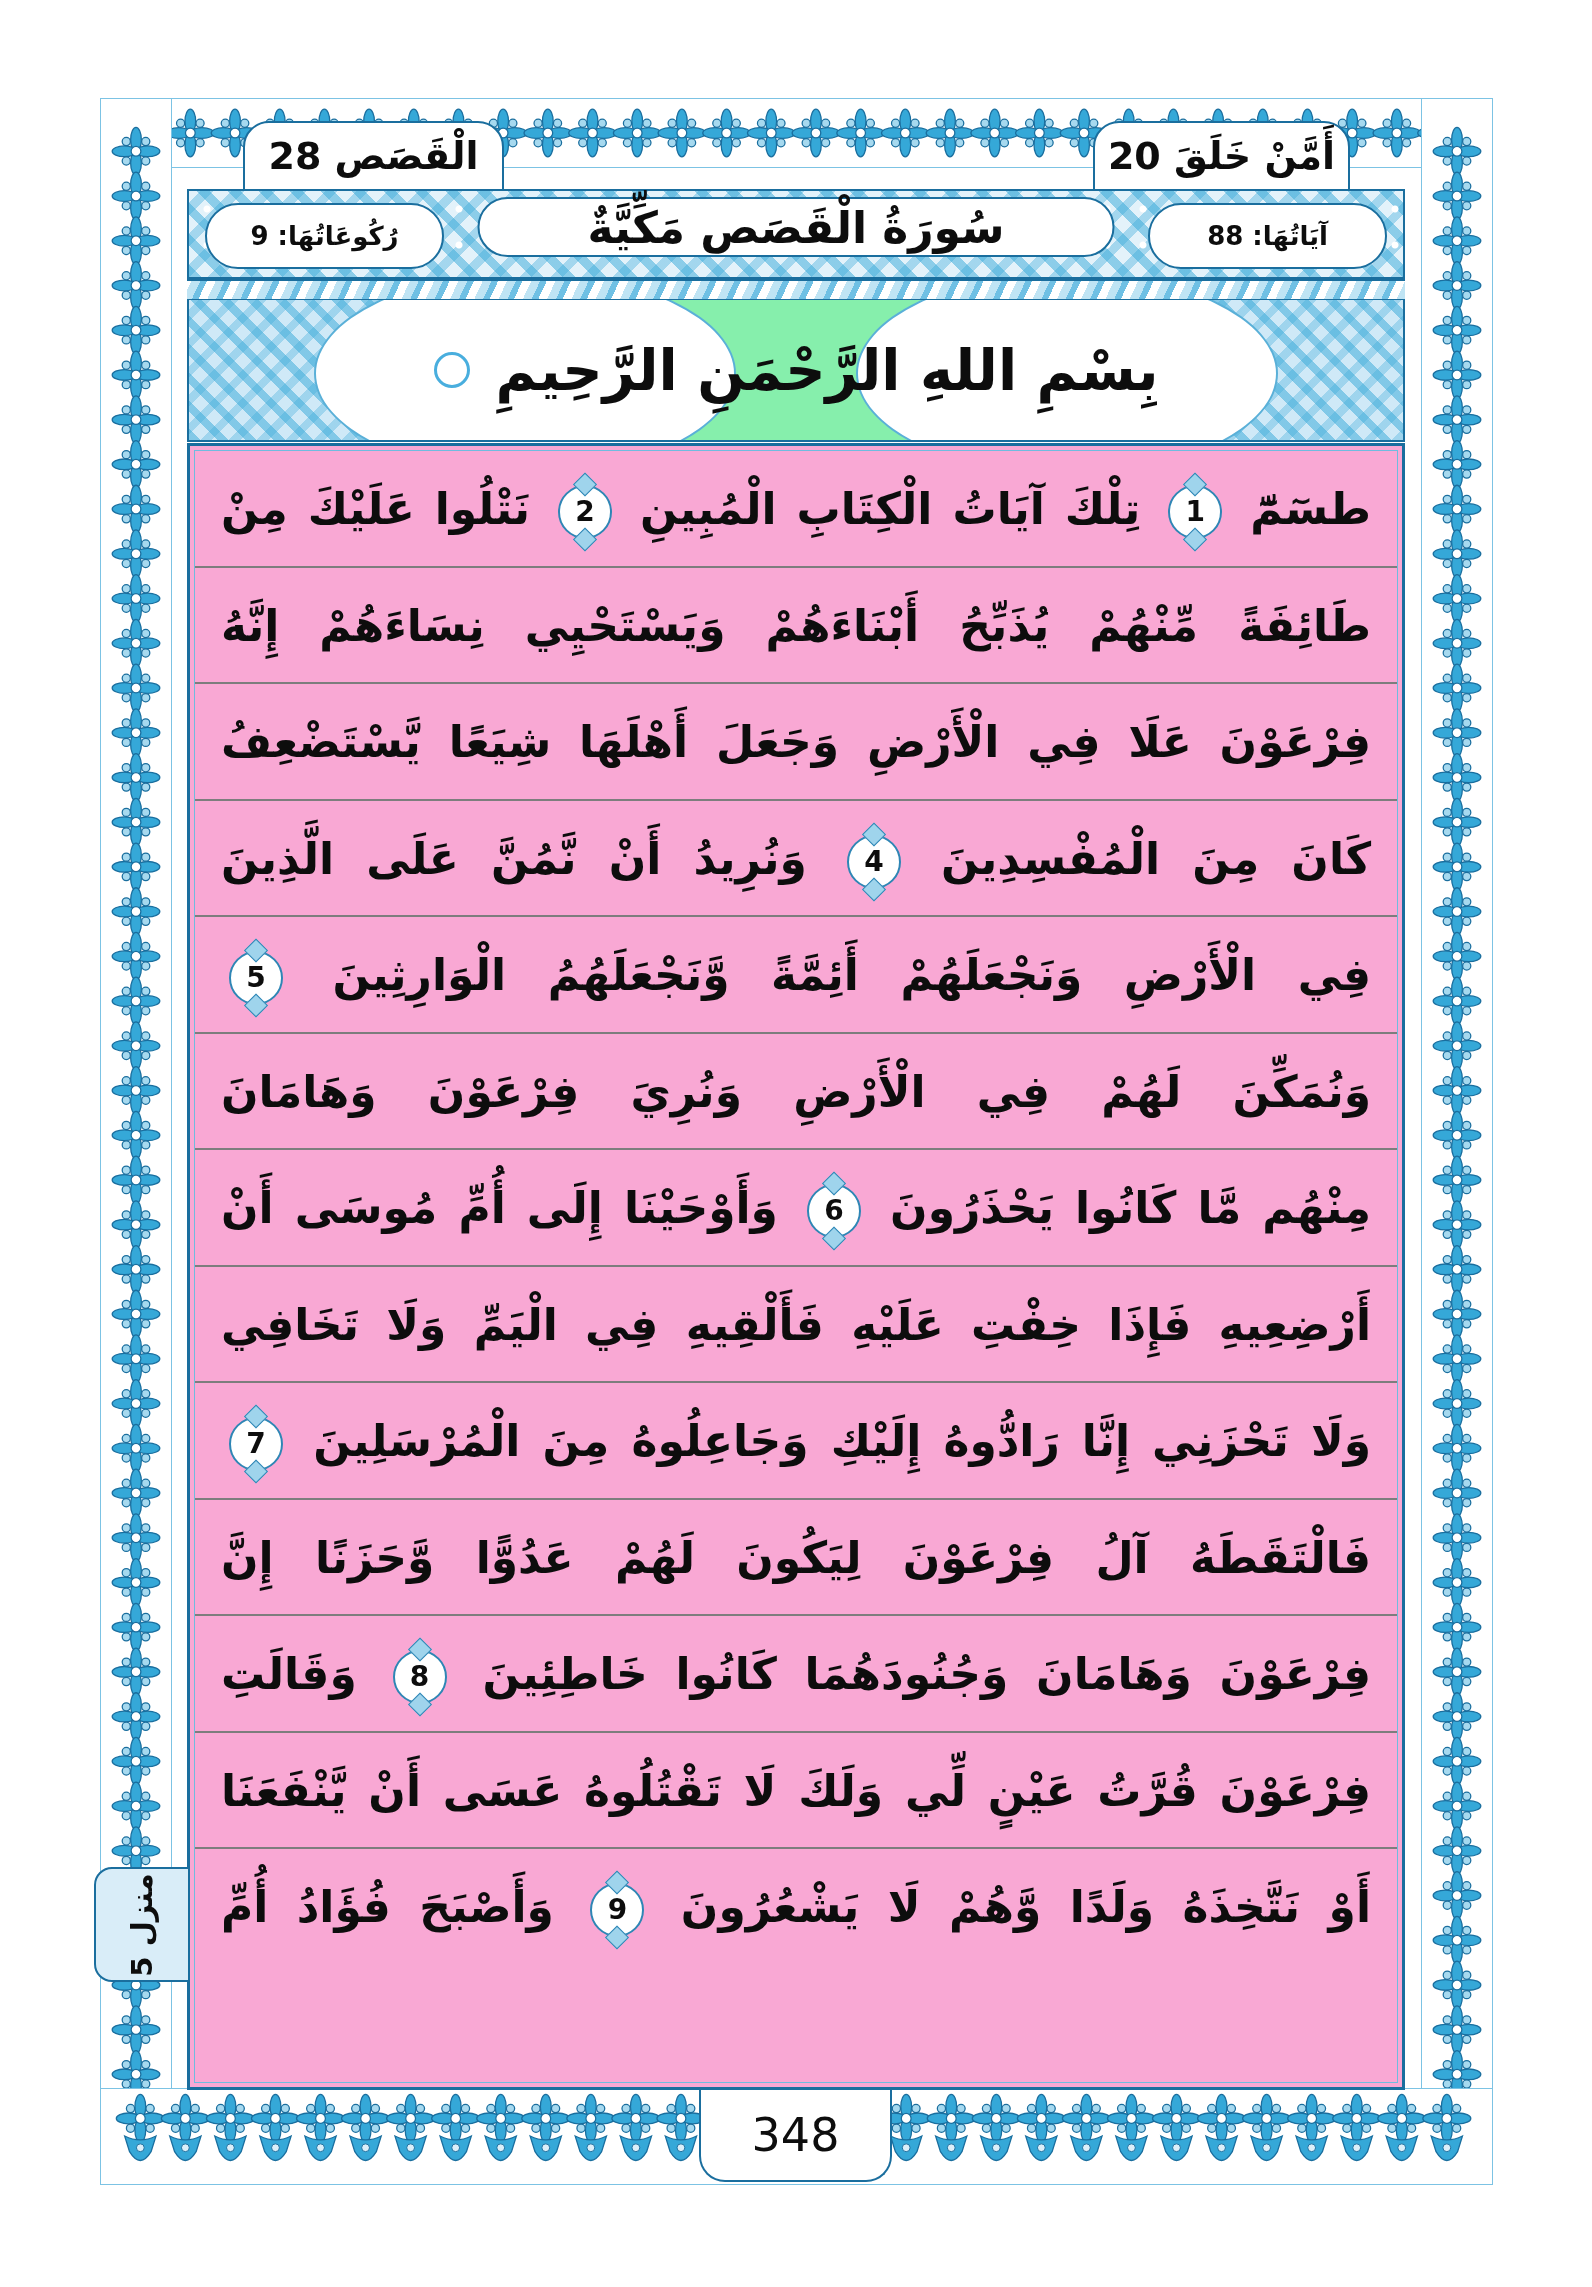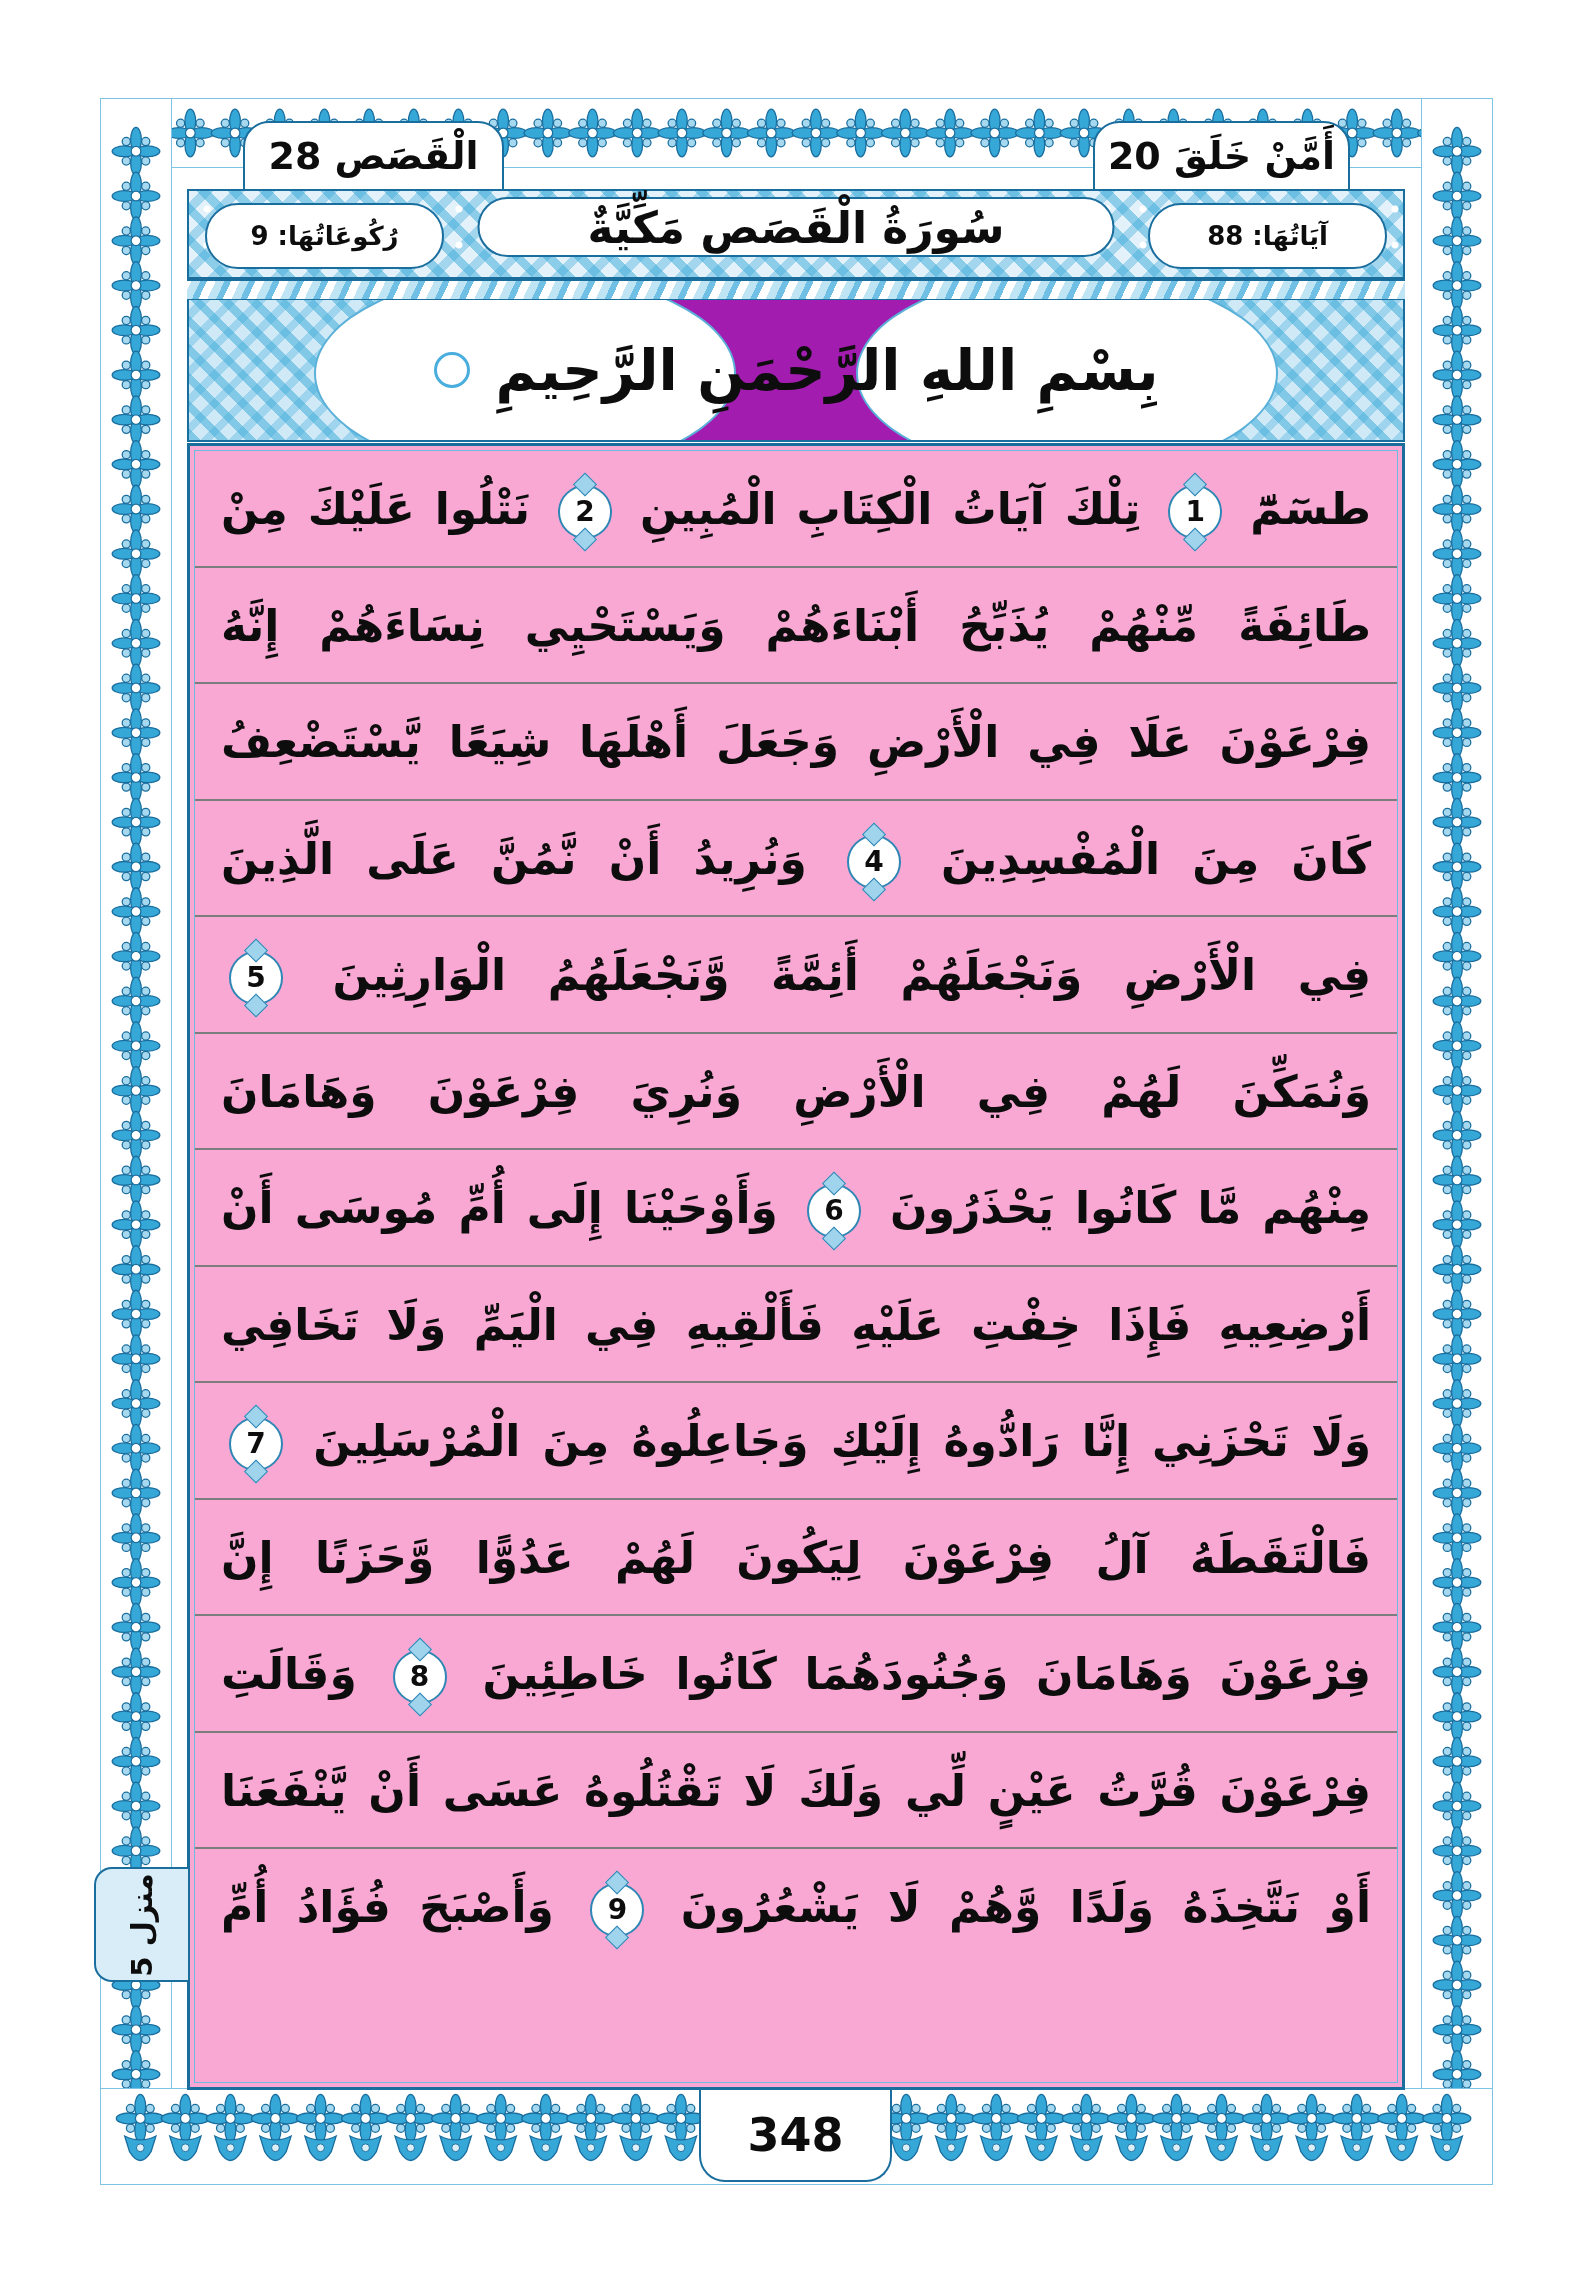--- a/index.html
+++ b/index.html
@@ -39,21 +39,21 @@
     background:#fff; border:2.5px solid #1a6e9e; border-radius:39px; display:flex; align-items:center;
     justify-content:center; direction:rtl; font-size:44px; font-weight:700; }
 
   
   .rope { position:absolute; left:187px; top:279px; width:1218px; height:22px; z-index:3;
     background:repeating-linear-gradient(115deg,#ffffff 0 4px,#bfe4f4 4px 12px,#6fc0e4 12px 18px,#ffffff 18px 22px);
     border-top:2.5px solid #1a6e9e; border-bottom:2.5px solid #1a6e9e; }
 
   
   .bismillah-panel { position:absolute; left:187px; top:300px; width:1218px; height:142px; z-index:3;
-    background:#a21caf; border:2.5px solid #1a6e9e; border-top:none; overflow:hidden; }
+    background:#86efac; border:2.5px solid #1a6e9e; border-top:none; overflow:hidden; }
   .bism-corner { position:absolute; top:0; width:249px; height:100%;
     background-color:#cfe9f7;
     background-image:
       repeating-linear-gradient(45deg, rgba(53,168,216,.5) 0 8px, transparent 8px 20px),
       repeating-linear-gradient(-45deg, rgba(111,192,228,.5) 0 8px, transparent 8px 20px); }
   .bc-left  { left:0; }
   .bc-right { right:0; }
   .bc-left::after, .bc-right::after { content:""; position:absolute; top:-28px; width:418px; height:199px;
     background:#fff; border:2.5px solid #5ab0d8; border-radius:50%; }
   .bc-left::after  { right:-298px; }
@@ -81,21 +81,21 @@
 
   
   .manzil { position:absolute; left:94px; top:1867px; width:96px; height:115px; z-index:6;
     background:#d9edf8; border:2px solid #1a6e9e; border-radius:18px 0 0 18px;
     display:flex; align-items:center; justify-content:center; }
   .manzil-text { transform:rotate(-90deg); white-space:nowrap; direction:rtl; font-size:29px; font-weight:700; }
 
   
   .page-number-tab { position:absolute; left:699px; top:2090px; width:193px; height:92px; z-index:6;
     background:#fff; border:2.5px solid #1a6e9e; border-top:none; border-radius:0 0 26px 26px;
-    display:flex; align-items:center; justify-content:center; font-size:46px; font-weight:700; }
+    display:flex; align-items:center; justify-content:center; font-size:46px; font-weight:400; }
 </style>
 </head>
 <body>
 
 <div class="page">
 
   <svg width="0" height="0" style="position:absolute" aria-hidden="true">
     <defs>
       <g id="floret" stroke="#1a6e9e" stroke-width="1.3">
         <ellipse cx="0" cy="-12" rx="5.5" ry="12.5" fill="#35a8d8"></ellipse>

